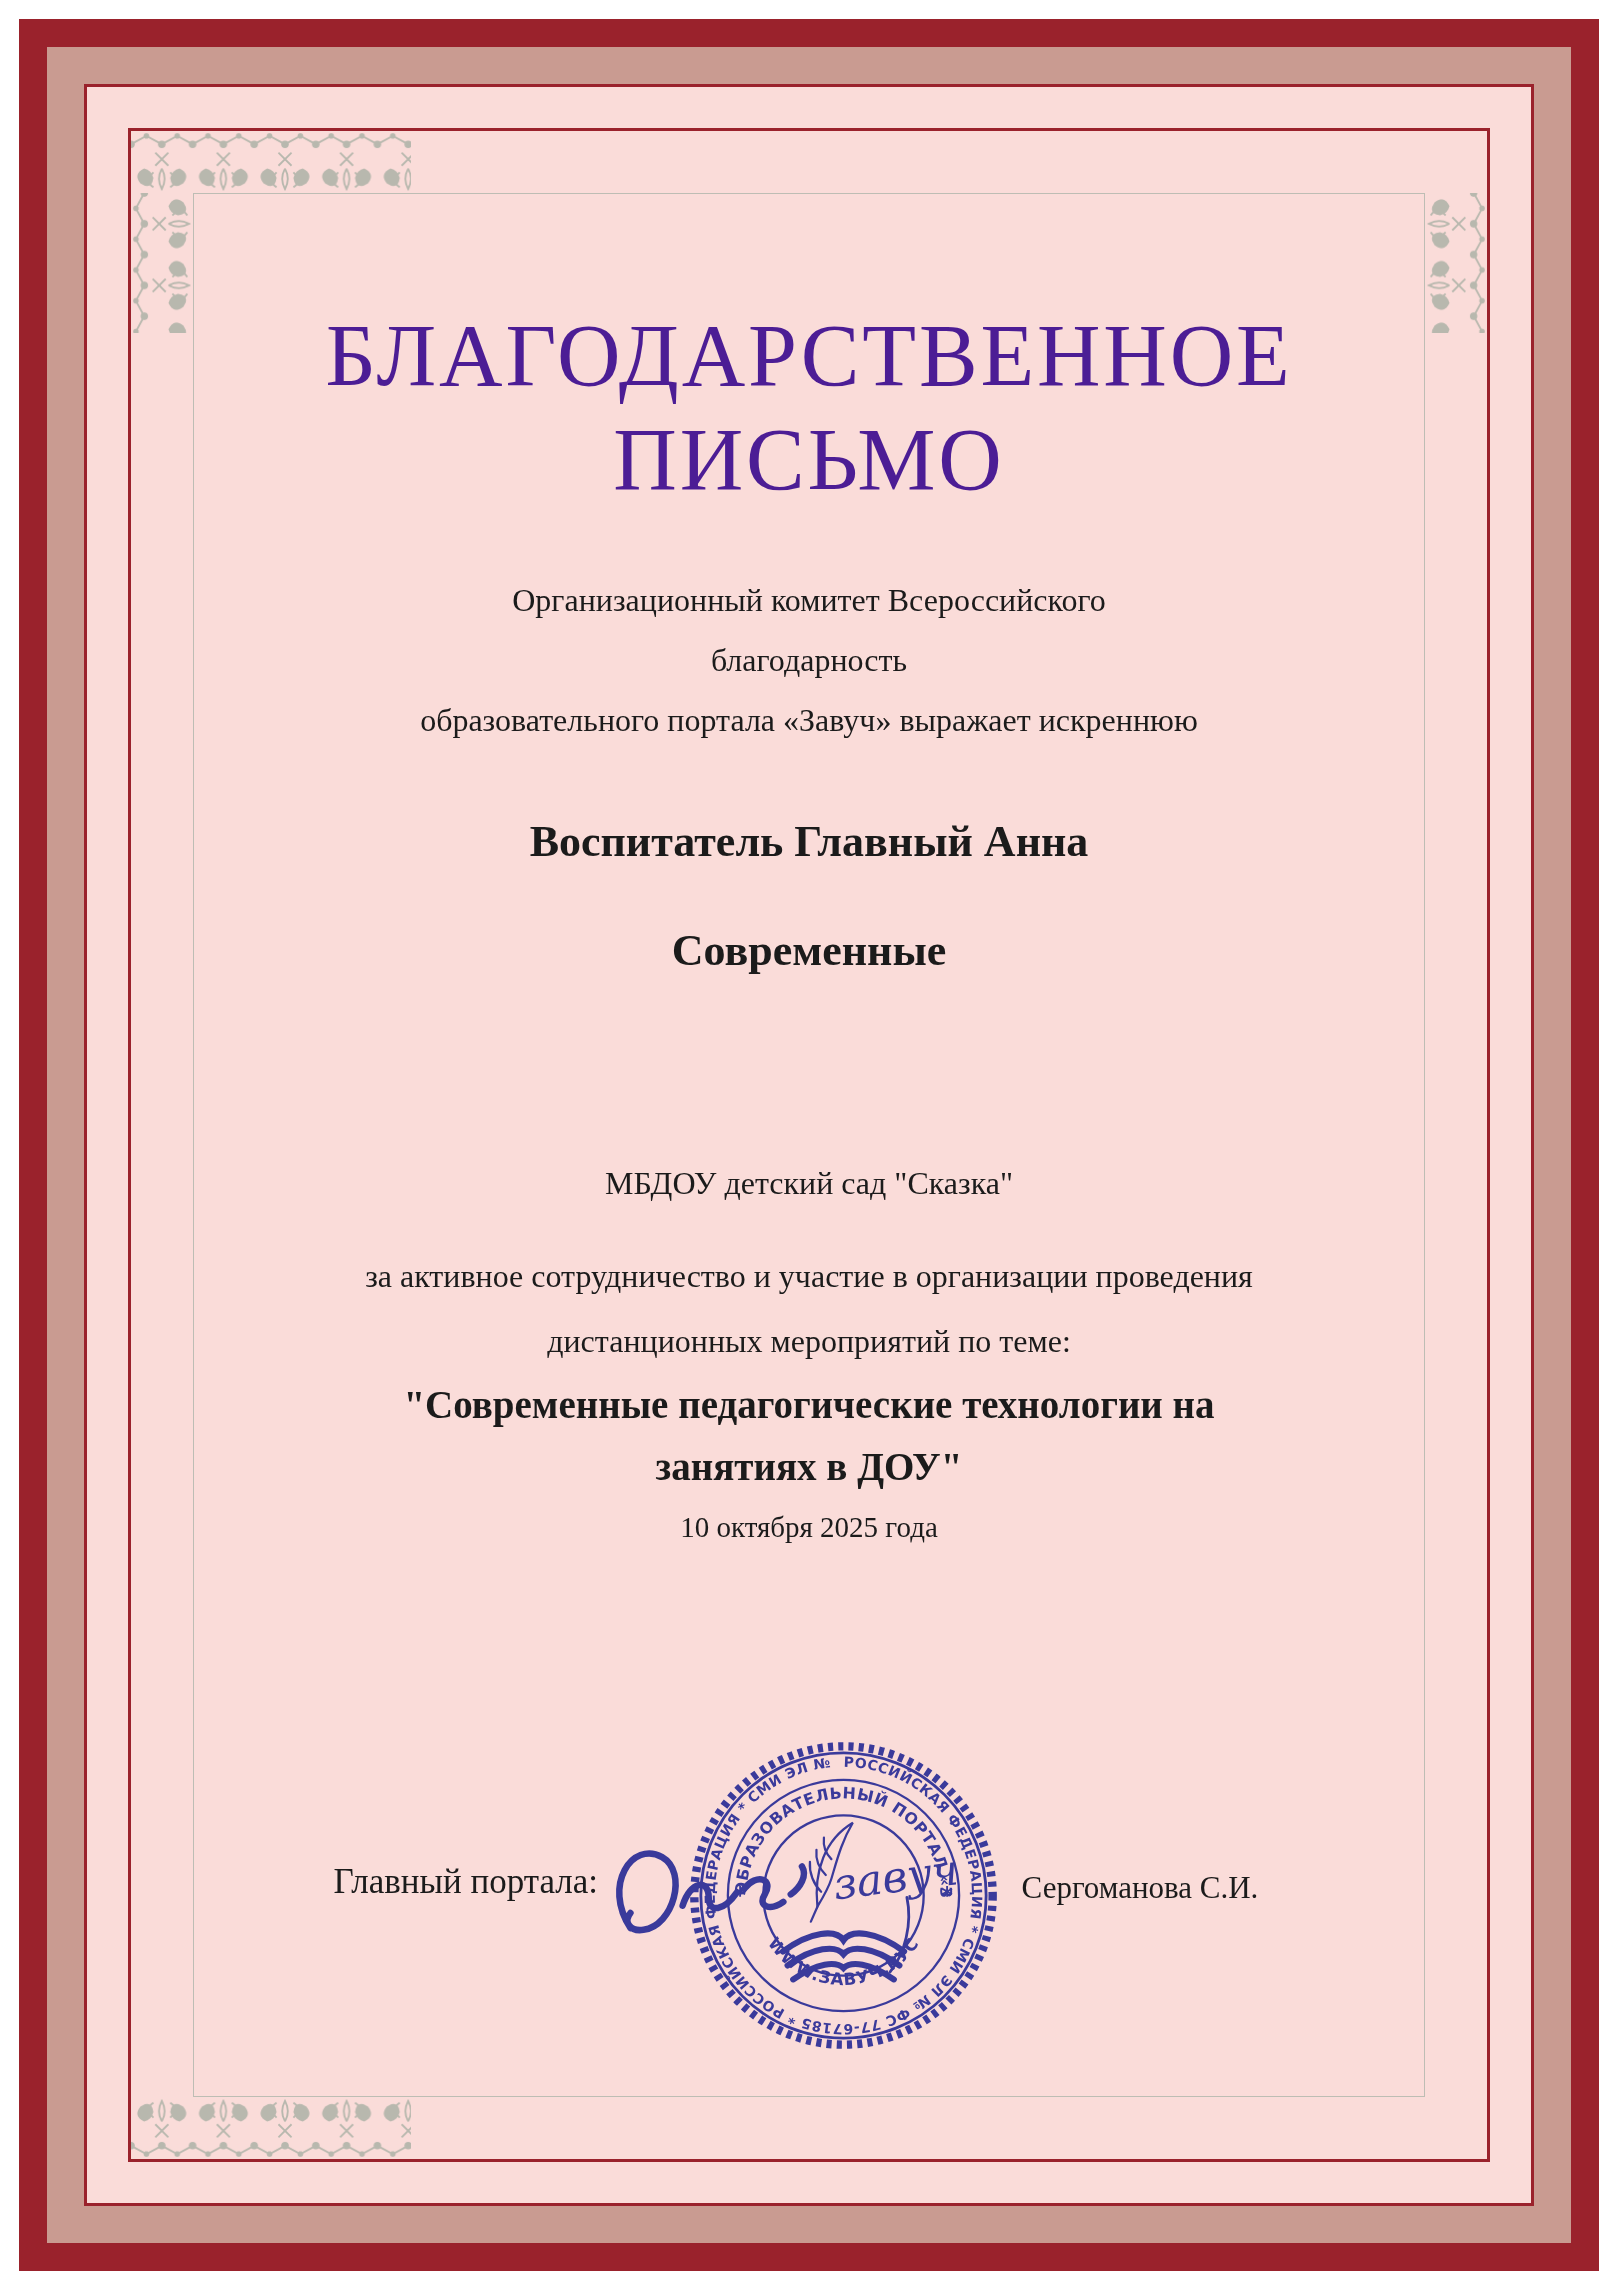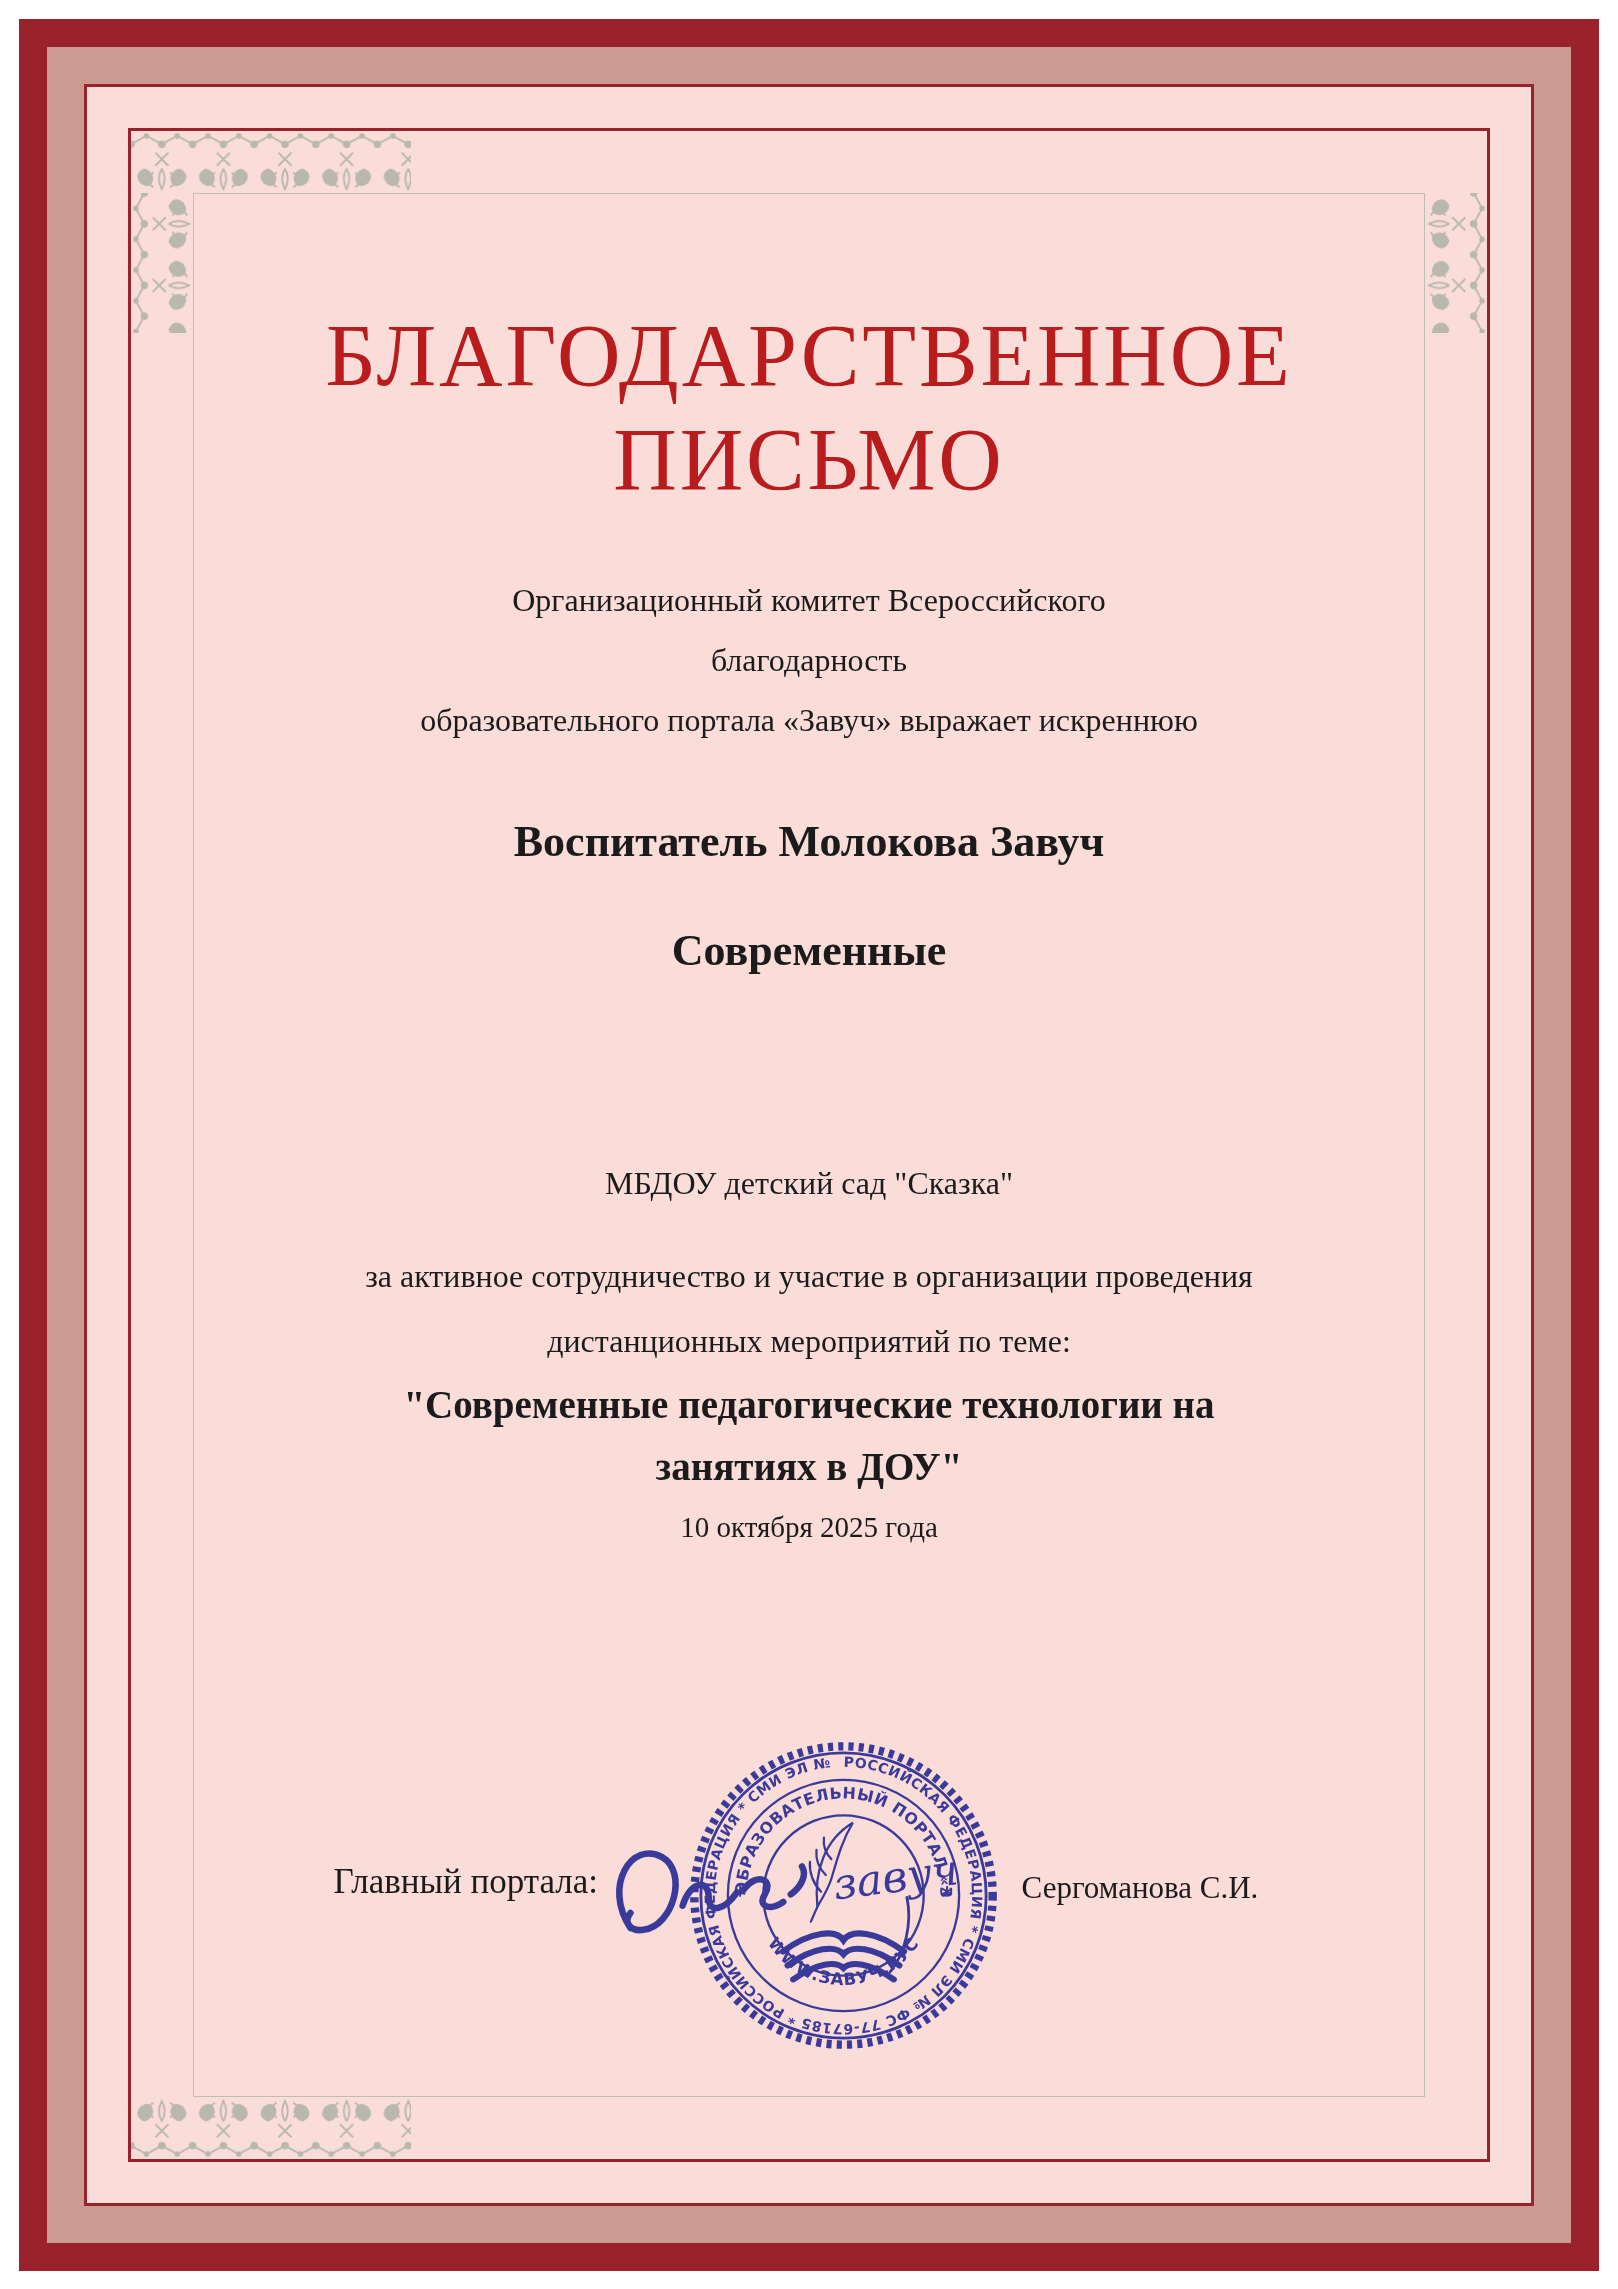--- a/index.html
+++ b/index.html
@@ -9,21 +9,21 @@
   .layer-mauve{width:100%;height:100%;box-sizing:border-box;background:#c99b91;padding:37px;}
   .layer-pink{width:100%;height:100%;box-sizing:border-box;background:#fadcd9;border:3.7px solid #9a222c;padding:41px;}
   .layer-orn{width:100%;height:100%;box-sizing:border-box;border:3.7px solid #9a222c;padding:62px;position:relative;}
   .orn-strip{position:absolute;pointer-events:none;}
   .orn-top{top:0;left:0;right:0;height:62px;}
   .orn-bottom{bottom:0;left:0;right:0;height:62px;}
   .orn-left{left:0;top:62px;bottom:62px;width:62px;}
   .orn-right{right:0;top:62px;bottom:62px;width:62px;}
   .content{width:100%;height:100%;box-sizing:border-box;border:1.9px solid #bdbdb4;position:relative;
            text-align:center;color:#1b1b1b;overflow:hidden;}
-  .title{margin-top:110px;font-size:88px;line-height:104px;letter-spacing:2.8px;color:#b91c1c;font-weight:400;}
+  .title{margin-top:110px;font-size:88px;line-height:104px;letter-spacing:2.8px;color:#4c1d95;font-weight:400;}
   .intro{margin-top:58px;font-size:32px;line-height:60px;}
   .recipient{margin-top:37px;font-size:44px;line-height:109px;font-weight:bold;}
   .organization{margin-top:155px;font-size:32px;line-height:47px;}
   .reason{margin-top:37px;font-size:32px;line-height:65px;}
   .theme{margin-top:0;font-size:39px;line-height:62px;font-weight:bold;}
   .date{margin-top:9.3px;font-size:29px;line-height:41px;}
   .sign-label{position:absolute;left:140px;top:1665px;font-size:35px;line-height:45px;}
   .sign-name{position:absolute;left:828px;top:1671px;font-size:31px;line-height:45px;}
   .stamp{position:absolute;left:491px;top:1543px;width:317px;height:317px;}
   .signature-scrawl{position:absolute;left:401px;top:1622px;width:317px;height:168px;}
@@ -137,21 +137,21 @@
           <div>ПИСЬМО</div>
         </div>
 
         <div class="intro">
           <div>Организационный комитет Всероссийского</div>
           <div>благодарность</div>
           <div>образовательного портала «Завуч» выражает искреннюю</div>
         </div>
 
         <div class="recipient">
-          <div>Воспитатель Молокова Завуч</div>
+          <div>Воспитатель Главный Анна</div>
           <div>Современные</div>
         </div>
 
         <div class="organization">МБДОУ детский сад "Сказка"</div>
 
         <div class="reason">
           <div>за активное сотрудничество и участие в организации проведения</div>
           <div>дистанционных мероприятий по теме:</div>
         </div>
 

